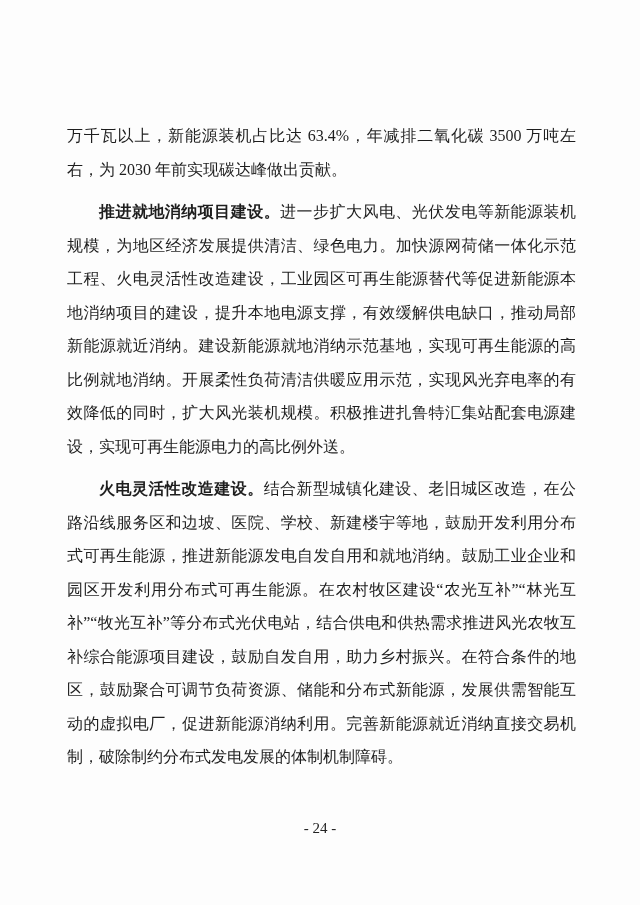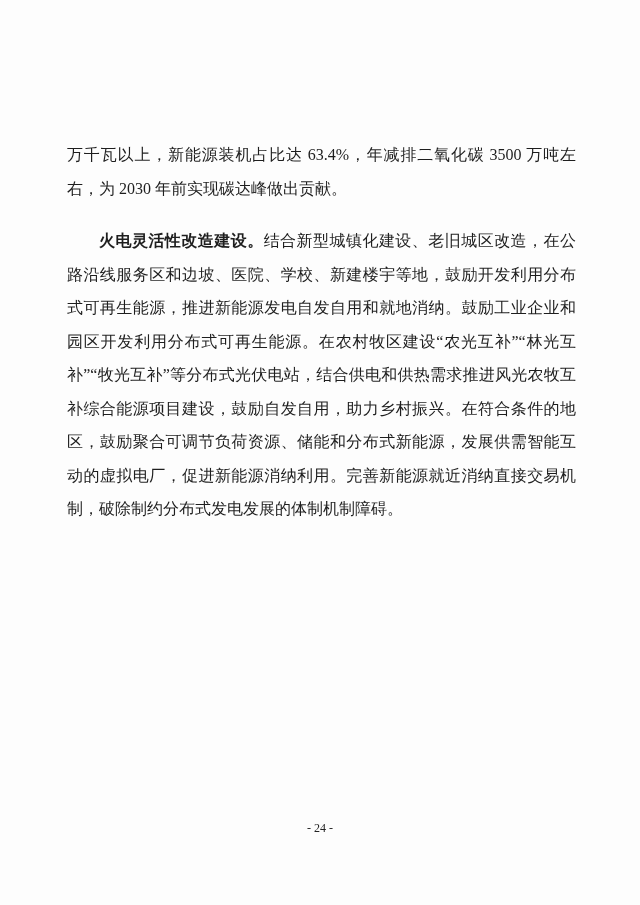--- a/index.html
+++ b/index.html
@@ -18,42 +18,42 @@
     left: 67px;
     top: 119px;
     width: 509px;
   }
   .para {
     font-size: 16px;
     line-height: 33.5px;
     text-align: justify;
     margin-bottom: 9px;
     word-break: break-all;
-    margin-top: 19px;
   }
   .para.indent { text-indent: 2em; }
   .lead { font-weight: bold; }
   .footer {
     position: absolute;
     top: 820px;
     left: 0;
     width: 100%;
     text-align: center;
-    font-size: 12px;
+    font-size: 15px;
     line-height: 16px;
     color: #222222;
   }
 </style>
 </head>
 <body>
 
 <div class="page">
   <div class="text-block">
 
     <p class="para"><span>万千瓦以上，新能源装机占比达 63.4%，年减排二氧化碳 3500 万吨左右，为 2030 年前实现碳达峰做出贡献。</span></p>
 
+    <p class="para indent"><b class="lead">推进就地消纳项目建设。</b><span>进一步扩大风电、光伏发电等新能源装机规模，为地区经济发展提供清洁、绿色电力。加快源网荷储一体化示范工程、火电灵活性改造建设，工业园区可再生能源替代等促进新能源本地消纳项目的建设，提升本地电源支撑，有效缓解供电缺口，推动局部新能源就近消纳。建设新能源就地消纳示范基地，实现可再生能源的高比例就地消纳。开展柔性负荷清洁供暖应用示范，实现风光弃电率的有效降低的同时，扩大风光装机规模。积极推进扎鲁特汇集站配套电源建设，实现可再生能源电力的高比例外送。</span></p>
 
     <p class="para indent"><b class="lead">火电灵活性改造建设。</b><span>结合新型城镇化建设、老旧城区改造，在公路沿线服务区和边坡、医院、学校、新建楼宇等地，鼓励开发利用分布式可再生能源，推进新能源发电自发自用和就地消纳。鼓励工业企业和园区开发利用分布式可再生能源。在农村牧区建设“农光互补”“林光互补”“牧光互补”等分布式光伏电站，结合供电和供热需求推进风光农牧互补综合能源项目建设，鼓励自发自用，助力乡村振兴。在符合条件的地区，鼓励聚合可调节负荷资源、储能和分布式新能源，发展供需智能互动的虚拟电厂，促进新能源消纳利用。完善新能源就近消纳直接交易机制，破除制约分布式发电发展的体制机制障碍。</span></p>
 
   </div>
 
   <div class="footer">- 24 -</div>
 </div>
 
 </body></html>

